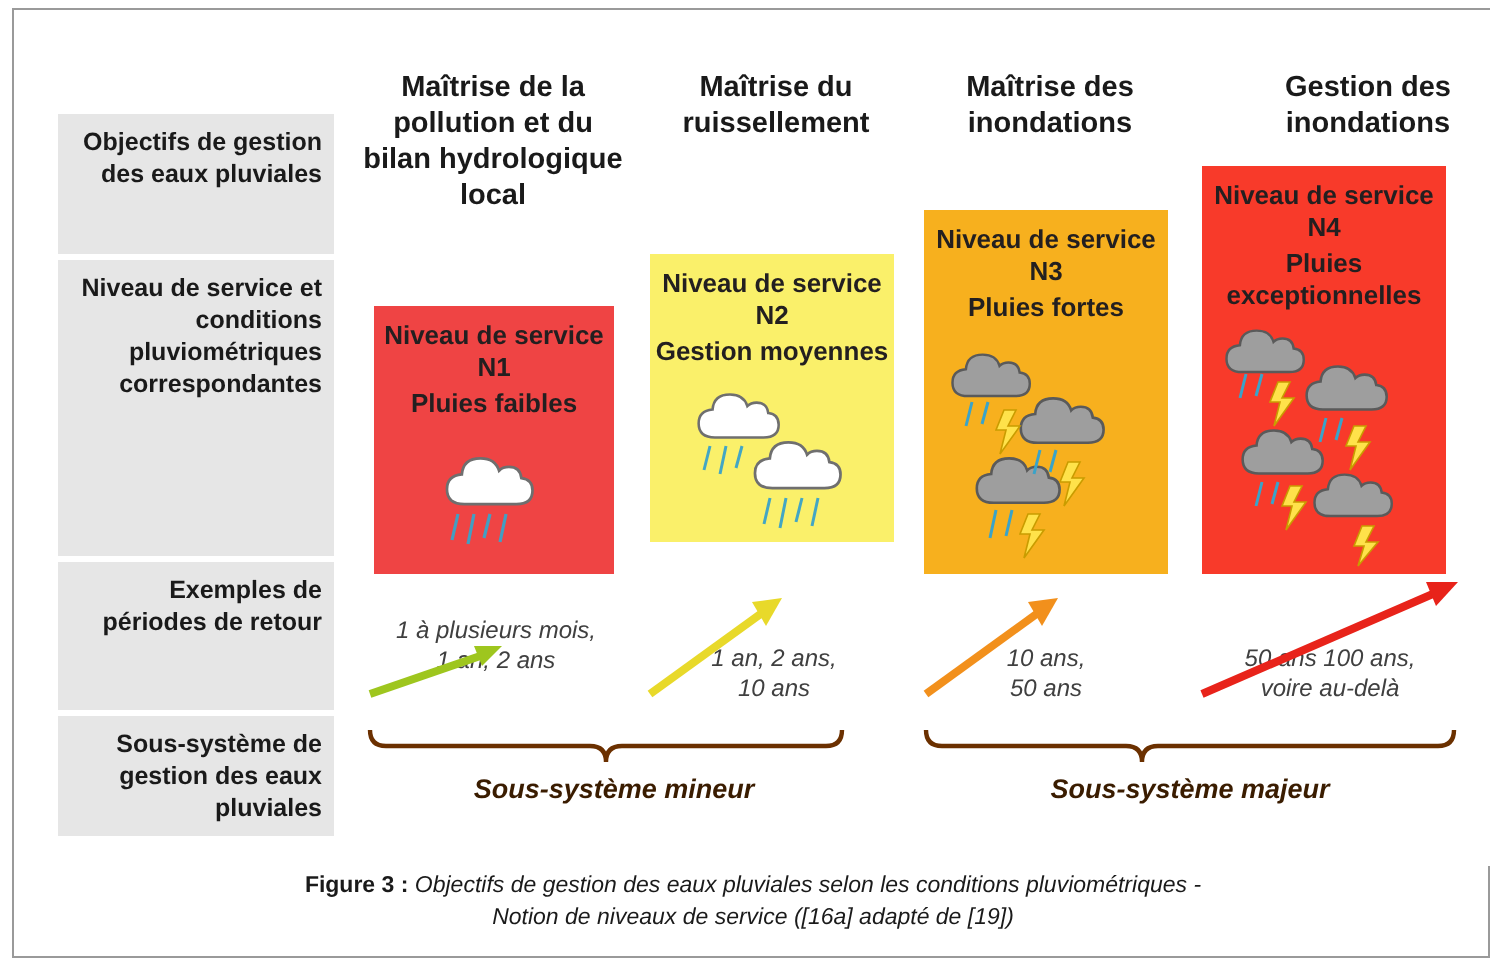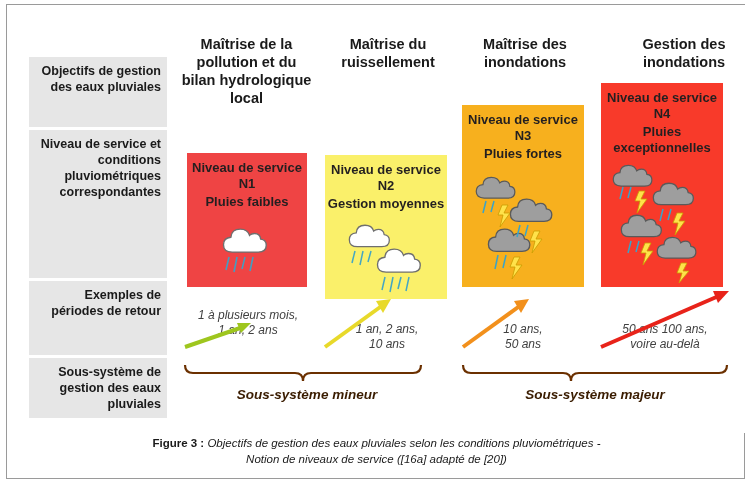--- a/index.html
+++ b/index.html
@@ -138,21 +138,21 @@
         </g>
         <g stroke="#3aa3c9" stroke-width="1.6" opacity="0.95">
           <line x1="42" y1="104" x2="39" y2="117"></line>
           <line x1="50" y1="104" x2="47" y2="119"></line>
           <line x1="58" y1="104" x2="55" y2="116"></line>
           <line x1="66" y1="104" x2="63" y2="118"></line>
         </g>
       </svg>
     </div>
 
-    <div class="block" style="left:318px; top:150px; width:122px; height:144px; background:#faf06a;text-align:center;">
+    <div class="block" style="left:318px; top:122px; width:122px; height:144px; background:#faf06a;text-align:center;">
       <div class="title">Niveau de service N2</div>
       <div class="sub">Gestion moyennes</div>
       <svg class="deco" width="122" height="144" viewBox="0 0 122 144" style="left:0;top:0;">
         <g transform="translate(22,72) scale(0.58)">
           <path d="M18,34 q-14,0 -14,-12 q0,-11 12,-12 q1,-13 15,-13 q12,0 15,10 q3,-3 8,-3 q9,0 10,9 q9,1 9,10 q0,11 -13,11 z" fill="#ffffff" stroke="#6f6f6f" stroke-width="2.2"></path>
         </g>
         <g stroke="#3aa3c9" stroke-width="1.5" opacity="0.95">
           <line x1="30" y1="96" x2="27" y2="108"></line>
           <line x1="38" y1="96" x2="35" y2="110"></line>
           <line x1="46" y1="96" x2="43" y2="107"></line>
@@ -285,16 +285,16 @@
     <div class="subsys" style="left:498px; top:382px; width:180px;">
       <span>Sous-système majeur</span>
     </div>
   </div>
 
   <div id="caption">
     <div>
       <b>Figure 3 :</b><i> Objectifs de gestion des eaux pluviales selon les conditions pluviométriques -</i>
     </div>
     <div>
-      <i>Notion de niveaux de service ([16a] adapté de [20])</i>
+      <i>Notion de niveaux de service ([16a] adapté de [19])</i>
     </div>
   </div>
 </div>
 
 </body></html>

